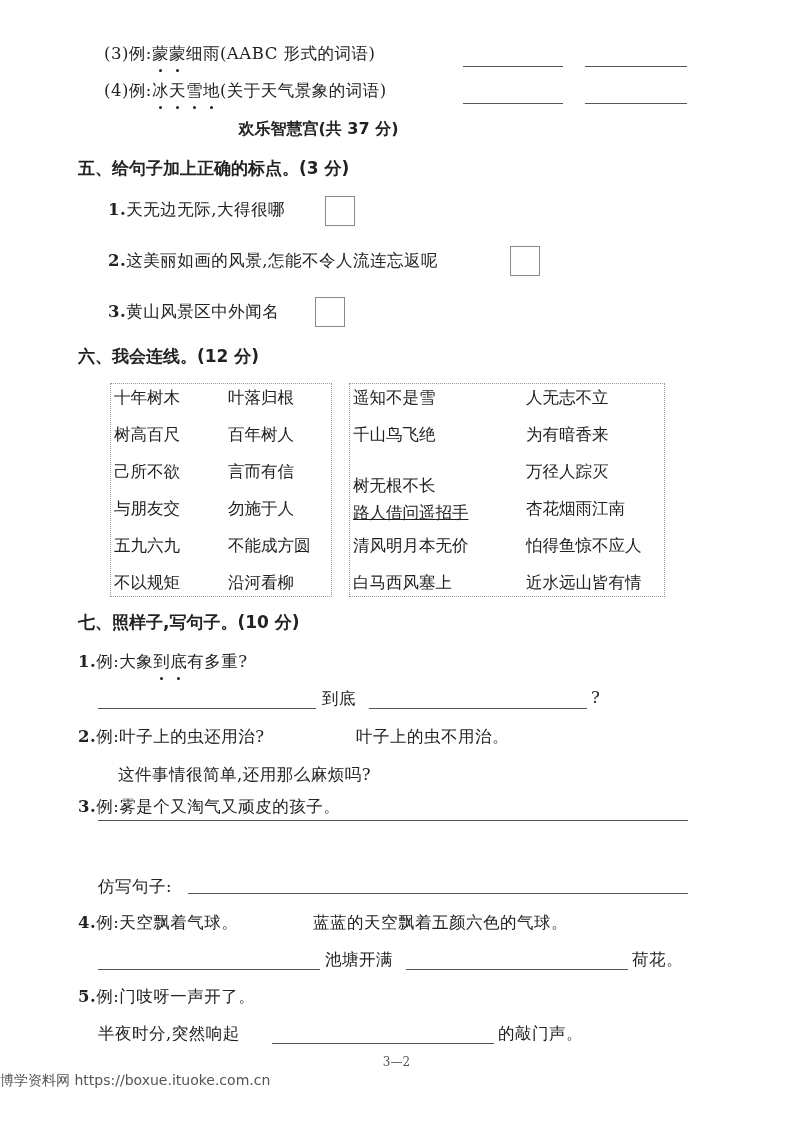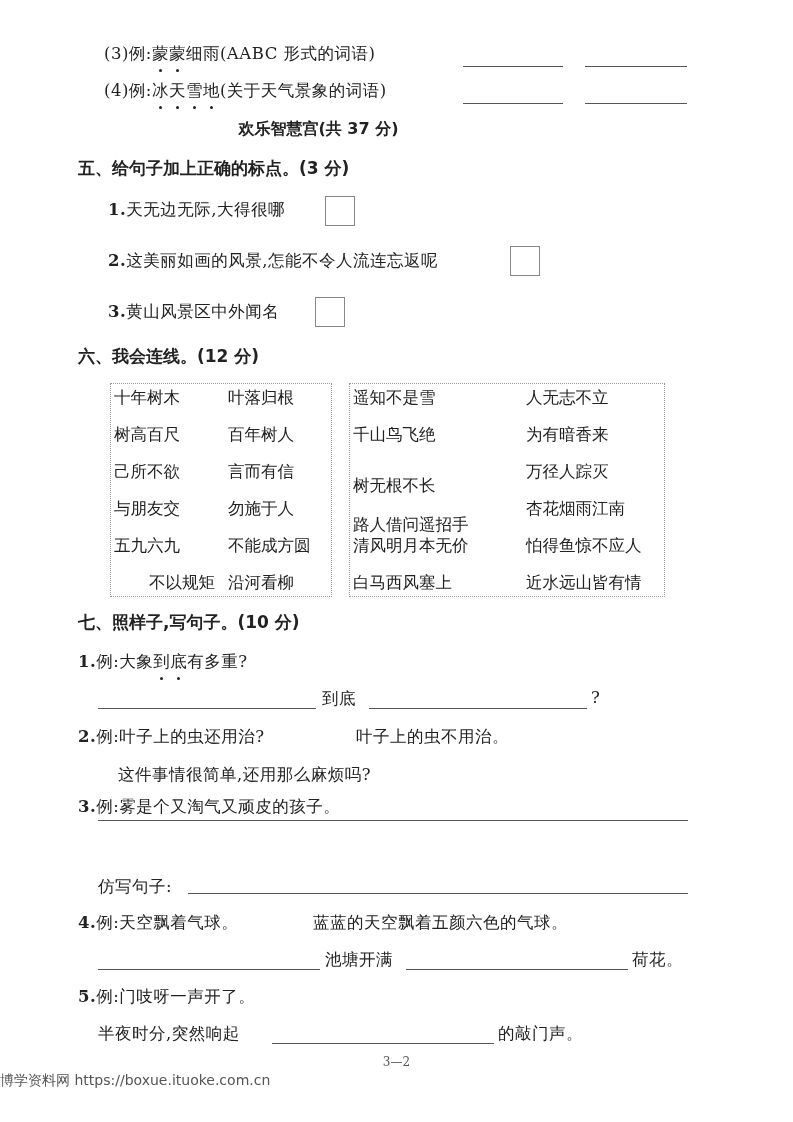--- a/index.html
+++ b/index.html
@@ -62,34 +62,34 @@
 <div class="box" style="left:315px; top:297px;"></div>
 
 <div class="abs sans-b" style="left:78px; top:345px;">六、我会连线。(12 分)</div>
 
 <div class="match-box" style="left:110px; top:383px; width:220px; height:212px;">
   <div class="match-item" style="left:3px; top:3px;">十年树木</div>
   <div class="match-item" style="left:3px; top:40px;">树高百尺</div>
   <div class="match-item" style="left:3px; top:77px;">己所不欲</div>
   <div class="match-item" style="left:3px; top:114px;">与朋友交</div>
   <div class="match-item" style="left:3px; top:151px;">五九六九</div>
-  <div class="match-item" style="left:3px; top:188px;margin-left:35px;">不以规矩</div>
+  <div class="match-item" style="left:3px; top:188px;">不以规矩</div>
   <div class="match-item" style="left:117px; top:3px;">叶落归根</div>
   <div class="match-item" style="left:117px; top:40px;">百年树人</div>
   <div class="match-item" style="left:117px; top:77px;">言而有信</div>
   <div class="match-item" style="left:117px; top:114px;">勿施于人</div>
   <div class="match-item" style="left:117px; top:151px;">不能成方圆</div>
   <div class="match-item" style="left:117px; top:188px;">沿河看柳</div>
 </div>
 
 <div class="match-box" style="left:349px; top:383px; width:314px; height:212px;">
   <div class="match-item" style="left:3px; top:3px;">遥知不是雪</div>
   <div class="match-item" style="left:3px; top:40px;">千山鸟飞绝</div>
   <div class="match-item" style="left:3px; top:91px;">树无根不长</div>
-  <div class="match-item" style="left:3px; top:130px;">路人借问遥招手</div>
+  <div class="match-item" style="left:3px; top:118px;text-decoration:underline;">路人借问遥招手</div>
   <div class="match-item" style="left:3px; top:151px;">清风明月本无价</div>
   <div class="match-item" style="left:3px; top:188px;">白马西风塞上</div>
   <div class="match-item" style="left:176px; top:3px;">人无志不立</div>
   <div class="match-item" style="left:176px; top:40px;">为有暗香来</div>
   <div class="match-item" style="left:176px; top:77px;">万径人踪灭</div>
   <div class="match-item" style="left:176px; top:114px;">杏花烟雨江南</div>
   <div class="match-item" style="left:176px; top:151px;">怕得鱼惊不应人</div>
   <div class="match-item" style="left:176px; top:188px;">近水远山皆有情</div>
 </div>
 

